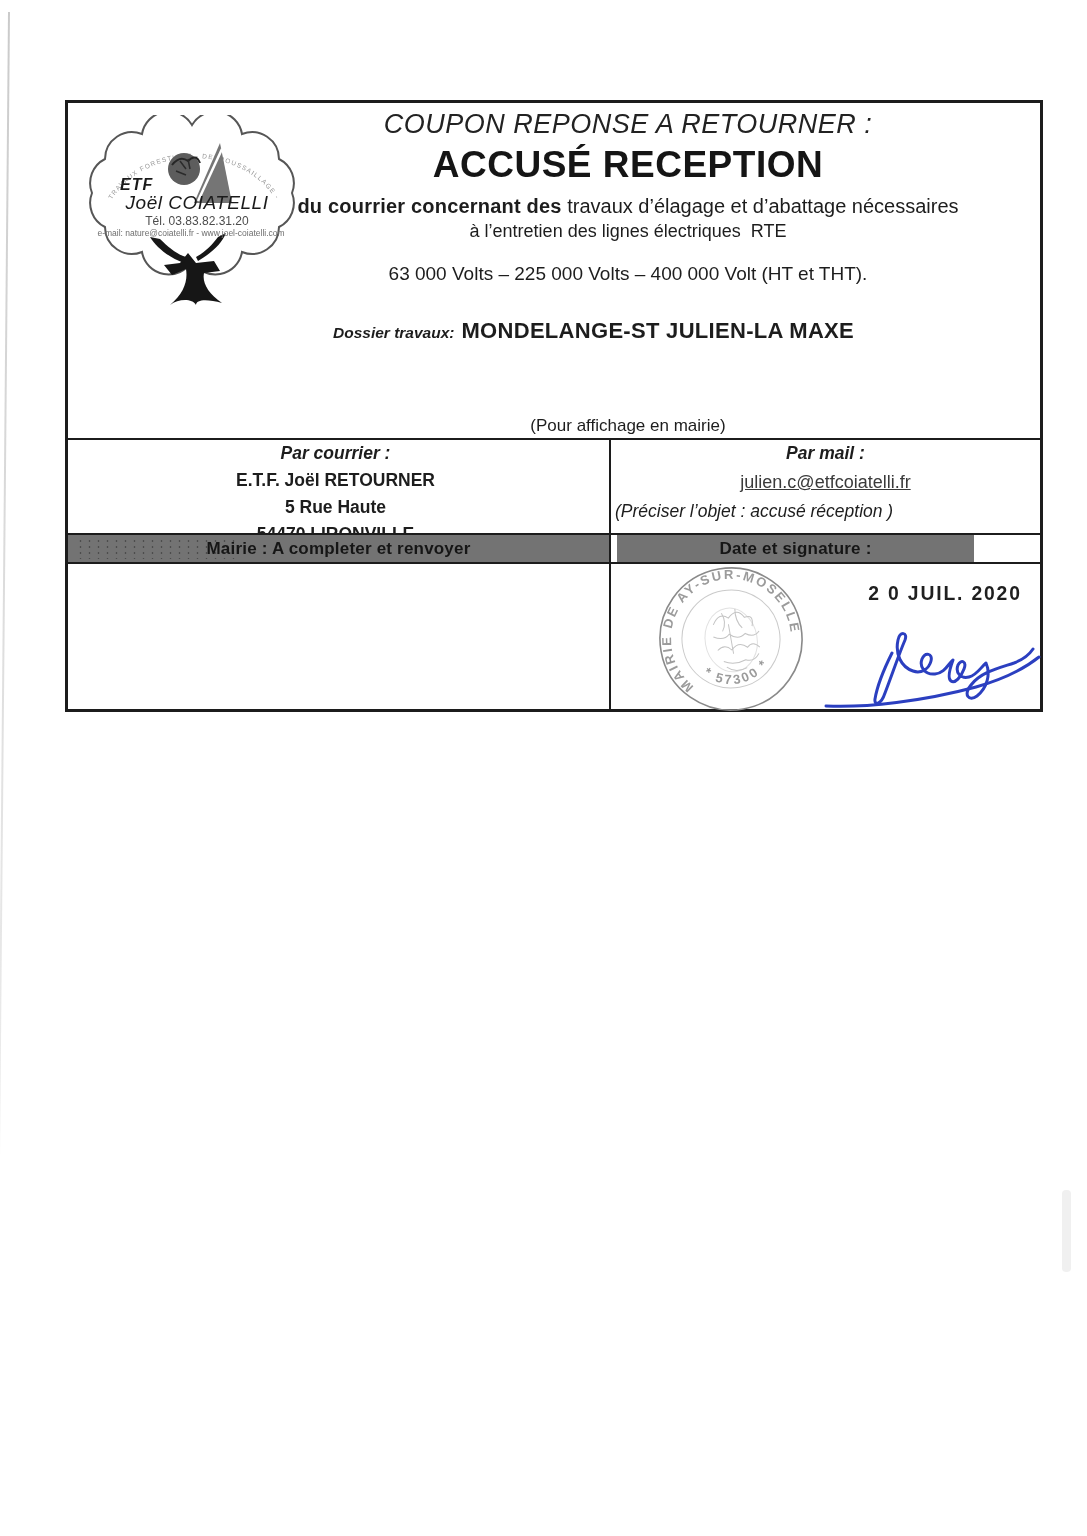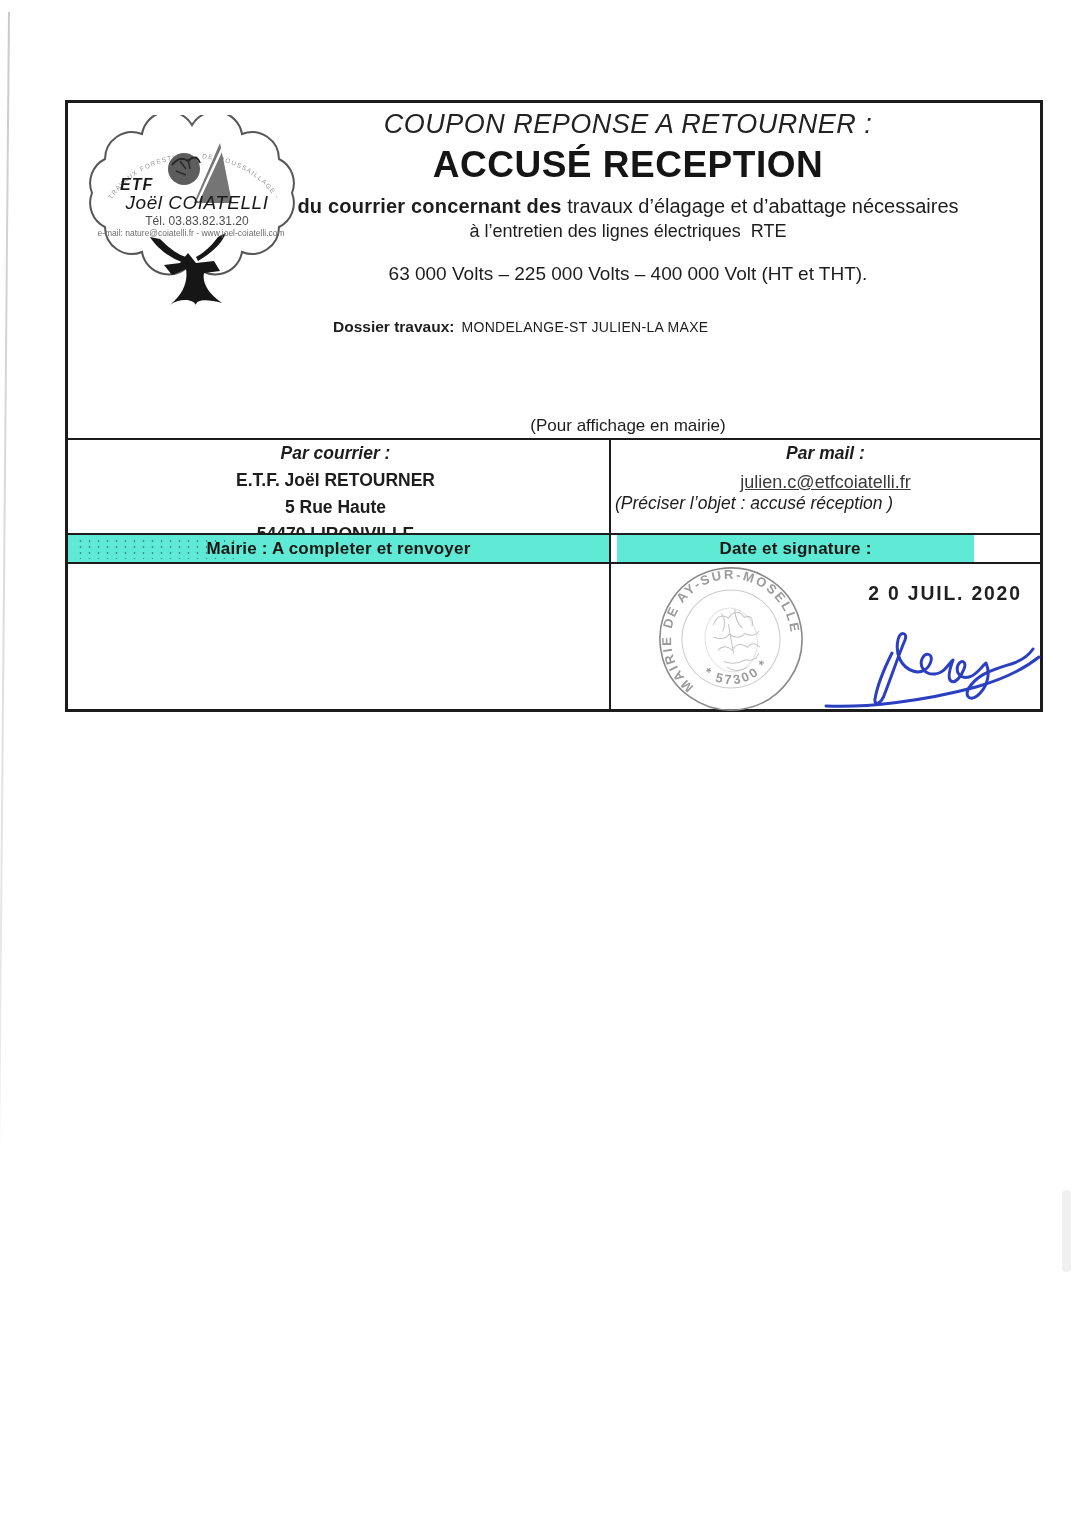--- a/index.html
+++ b/index.html
@@ -13,22 +13,22 @@
 
   
   .title-stack{position:absolute;left:150px;top:0;width:820px;text-align:center;}
   .coupon-title{margin-top:6px;font-size:27px;font-style:italic;letter-spacing:.5px;color:#222;}
   .main-title{margin-top:4px;font-size:37px;font-weight:bold;letter-spacing:.5px;color:#151515;}
   .subject1{margin-top:9px;font-size:20px;}
   .subject1 b{letter-spacing:.2px;}
   .subject2{margin-top:3px;font-size:18px;white-space:pre-wrap;}
   .voltage{margin-top:21px;font-size:19px;}
   .dossier-row{position:absolute;left:265px;top:215px;white-space:nowrap;}
-  .dossier-label{font-size:15.5px;font-weight:bold;}
-  .dossier-value{font-size:14px;font-weight:normal;letter-spacing:.3px;margin-left:7px;}
+  .dossier-label{font-size:15.5px;font-weight:bold;font-style:italic;}
+  .dossier-value{font-size:22px;font-weight:bold;letter-spacing:.3px;margin-left:7px;}
   .display-note{position:absolute;left:150px;top:313px;width:820px;text-align:center;font-size:17px;}
 
   
   .logo{position:absolute;left:12px;top:12px;width:240px;height:195px;}
   .logo svg{position:absolute;left:0;top:0;}
   .logo-etf{position:absolute;left:40px;top:61px;font-size:16px;font-weight:bold;font-style:italic;letter-spacing:1px;color:#1a1a1a;}
   .logo-name{position:absolute;left:22px;top:77px;width:190px;text-align:center;font-size:19px;font-weight:normal;font-style:italic;letter-spacing:.5px;color:#1a1a1a;}
   .logo-phone{position:absolute;left:22px;top:99px;width:190px;text-align:center;font-size:12px;color:#4c4c4c;}
   .logo-email{position:absolute;left:0;top:113px;width:222px;text-align:center;font-size:8.5px;color:#6e6e6e;filter:blur(.4px);white-space:nowrap;}
 
@@ -36,24 +36,24 @@
   .hline{position:absolute;left:0;width:972px;height:2px;background:#1c1c1c;}
   .vline{position:absolute;left:541px;top:335px;width:2px;height:271px;background:#1c1c1c;}
 
   
   .courrier-cell{position:absolute;left:0;top:340px;width:535px;text-align:center;}
   .courrier-header{font-size:17.5px;font-weight:bold;font-style:italic;}
   .courrier-line{font-size:17.5px;font-weight:bold;margin-top:6px;}
   .mail-cell{position:absolute;left:543px;top:340px;width:429px;}
   .mail-header{text-align:center;font-size:17.5px;font-weight:bold;font-style:italic;}
   .mail-email{text-align:center;font-size:18px;color:#3a3a3a;text-decoration:underline;margin-top:8px;}
-  .mail-note{font-size:17.5px;font-style:italic;margin-top:0;padding-left:4px;}
+  .mail-note{font-size:17.5px;font-style:italic;margin-top:8px;padding-left:4px;}
 
   
-  .bar{position:absolute;top:432px;height:27px;background:#5eead4;display:flex;align-items:center;justify-content:center;}
+  .bar{position:absolute;top:432px;height:27px;background:#737373;display:flex;align-items:center;justify-content:center;}
   .bar-left{left:0;width:541px;}
   .bar-right{left:549px;width:357px;}
   .bar-left::before{content:"";position:absolute;left:8px;top:3px;width:165px;height:21px;
     background-image:radial-gradient(rgba(35,35,35,.55) 1px,transparent 1.3px);background-size:9px 6px;filter:blur(.3px);opacity:.85;}
   .bar-label{font-size:17px;font-weight:bold;color:#161616;letter-spacing:.2px;position:relative;}
 
   
   .stamp-wrap{position:absolute;left:588px;top:461px;width:150px;height:150px;}
   .date-stamp{position:absolute;left:782px;top:478px;width:190px;text-align:center;
     font-size:21px;font-weight:bold;letter-spacing:2px;color:#1f1f1f;transform:scaleX(.92);white-space:nowrap;}

